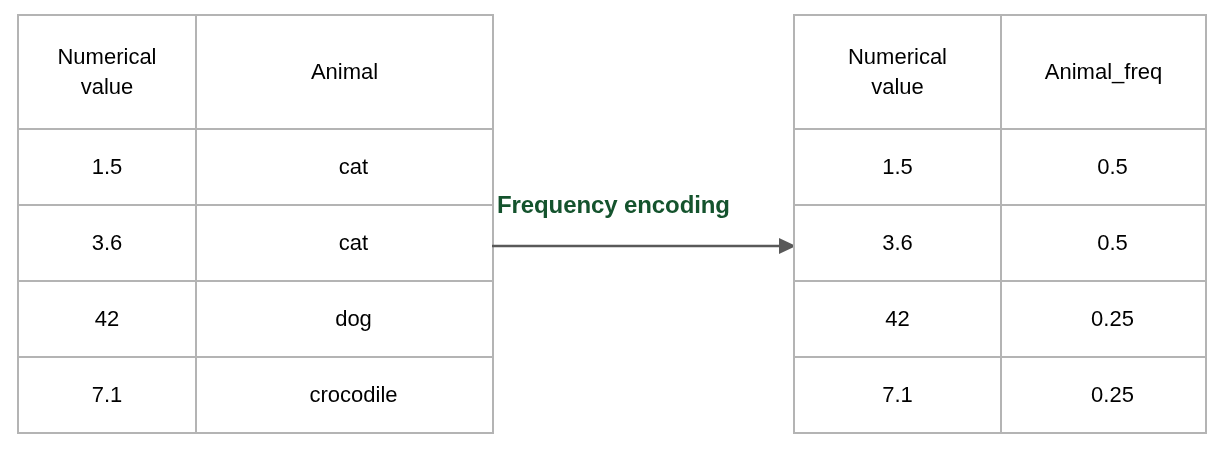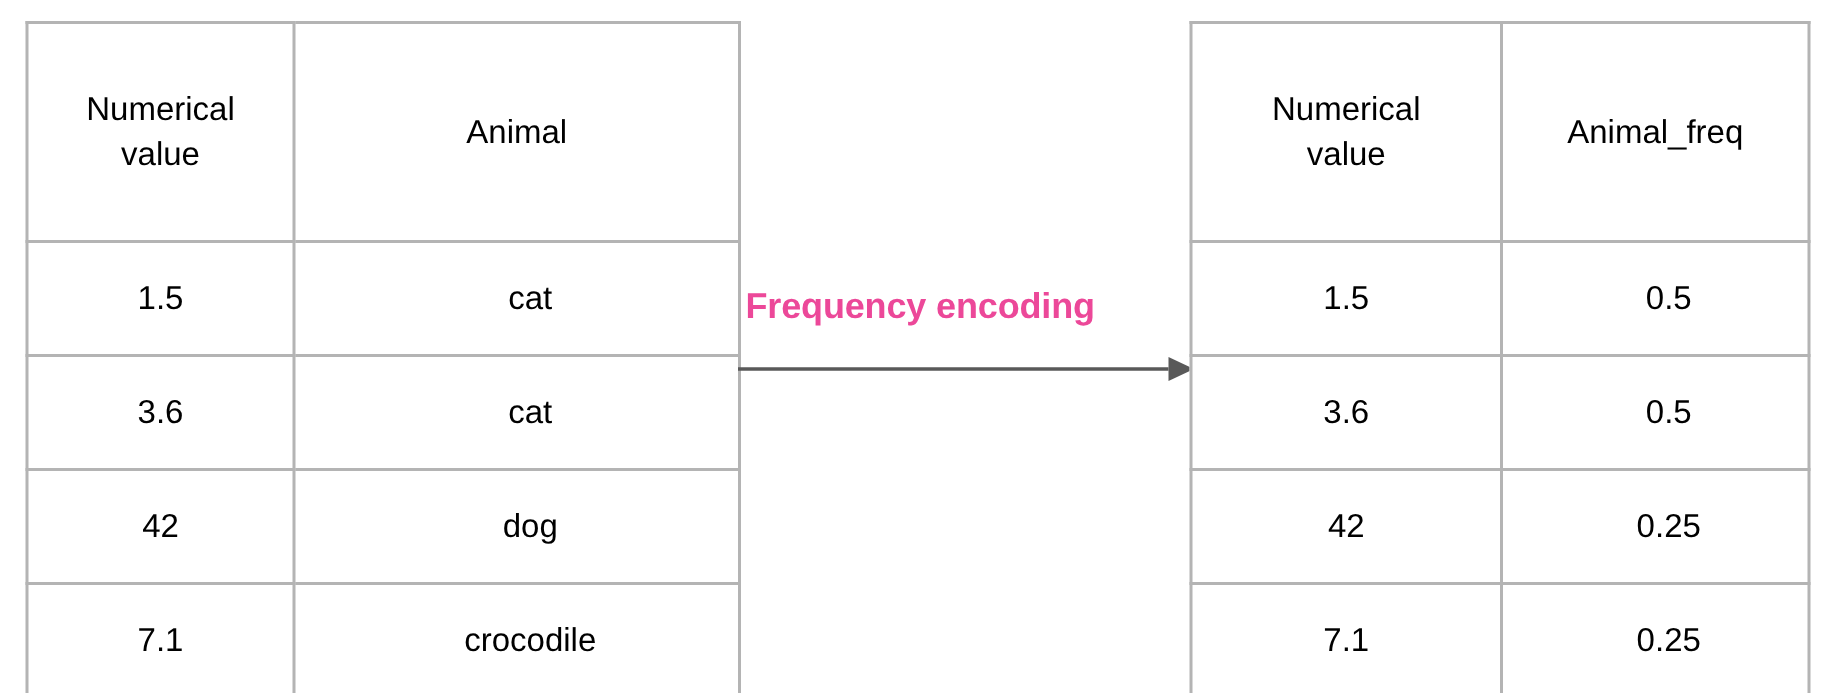--- a/index.html
+++ b/index.html
@@ -53,21 +53,21 @@
   }
   #table-result .col-num { width: 207px; }
   #table-result .col-cat { width: 205px; }
 
   .head-row th {
     height: 112px;
     vertical-align: middle;
     text-align: center;
   }
   .head-row th.head-wrap {
-    padding: 16px 34px;
+    padding: 0 34px;
   }
 
   .body-row td {
     height: 74px;
     vertical-align: middle;
   }
   td.cell-num {
     text-align: center;
   }
   td.cell-cat {
@@ -85,21 +85,21 @@
   }
   .transform-label {
     position: absolute;
     left: 6px;
     top: 0px;
     width: 300px;
     font-size: 24px;
     font-weight: bold;
     line-height: 30px;
     white-space: nowrap;
-    color: #ec4899;
+    color: #14532d;
     letter-spacing: -0.1px;
   }
   .transform-arrow {
     position: absolute;
     left: 0;
     top: 44px;
     width: 310px;
     height: 24px;
     display: block;
   }

